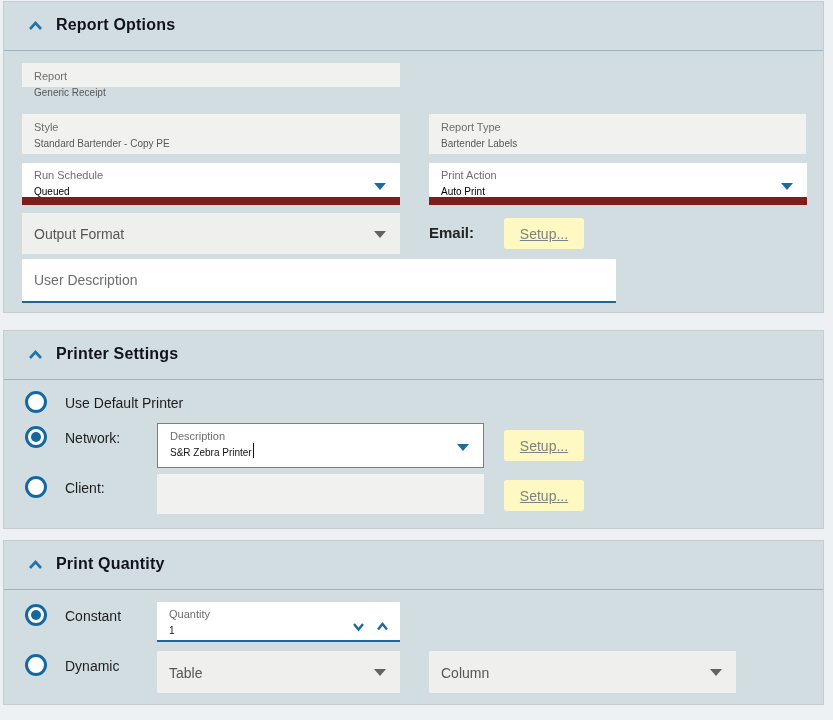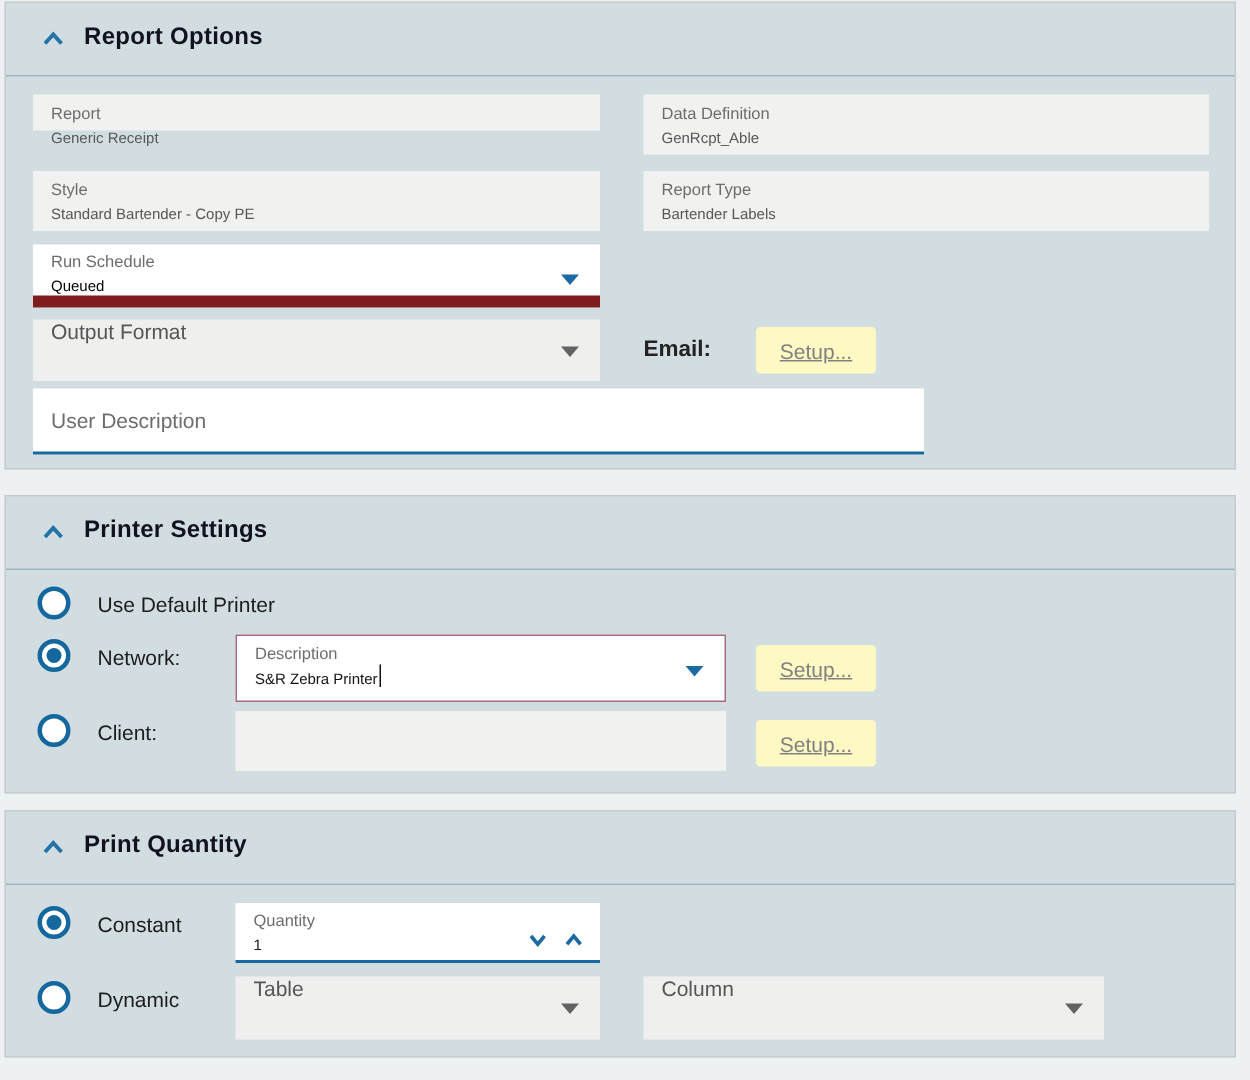--- a/index.html
+++ b/index.html
@@ -36,22 +36,22 @@
     position:absolute; background:#ffffff; border-bottom:8px solid #7f1d1d;
     padding:5px 12px 0 12px;
   }
   .dd-active .fld-value { color:#000000; }
   .tri { position:absolute; width:0; height:0; border-left:6px solid transparent; border-right:6px solid transparent; border-top:7px solid #1b6aa2; }
   .tri.gray { border-top-color:#636363; }
   .dd-active .tri { right:14px; top:20px; }
 
   
   .dd-disabled {
-    position:absolute; background:#efefee; padding:0 12px;
-    display:flex; align-items:flex-start;
+    position:absolute; background:#efefee; padding:12px 12px;
+    display:flex; align-items:flex-end;
   }
   .dd-disabled .dis-label { font-size:14px; color:#565656; }
   .dd-disabled .tri { right:14px; top:18px; }
 
   
   .btn-disabled {
     position:absolute; width:80px; height:31px;
     background:#fef9c3; border:none; border-radius:3px;
     font-family:"Liberation Sans", sans-serif;
     font-size:14px; color:#818181; cursor:default;text-decoration:underline;
@@ -110,37 +110,38 @@
         </svg>
     </span>
     <span class="panel-title">Report Options</span>
     <div class="divider"></div>
   </div>
 
   <div class="ro-field" style="left:18px; top:61px; width:378px; height:24px;">
     <span class="fld-label">Report</span>
     <span class="fld-value">Generic Receipt</span>
   </div>
-  <div class="ro-field" style="left:425px; top:61px; width:377px; height:40px;">
-    <span class="fld-label">Data Definition</span>
-    <span class="fld-value">GenRcpt_Able</span>
-  </div>
 
   <div class="ro-field" style="left:18px; top:112px; width:378px; height:40px;">
     <span class="fld-label">Style</span>
     <span class="fld-value">Standard Bartender - Copy PE</span>
   </div>
   <div class="ro-field" style="left:425px; top:112px; width:377px; height:40px;">
     <span class="fld-label">Report Type</span>
     <span class="fld-value">Bartender Labels</span>
   </div>
 
   <div class="dd-active" style="left:18px; top:161px; width:378px; height:42px;">
     <span class="fld-label">Run Schedule</span>
     <span class="fld-value">Queued</span>
+    <span class="tri"></span>
+  </div>
+  <div class="dd-active" style="left:425px; top:161px; width:378px; height:42px;">
+    <span class="fld-label">Print Action</span>
+    <span class="fld-value">Auto Print</span>
     <span class="tri"></span>
   </div>
 
   <div class="dd-disabled" style="left:18px; top:211px; width:378px; height:41px;">
     <span class="dis-label">Output Format</span>
     <span class="tri gray"></span>
   </div>
   <span class="email-label" style="left:425px; top:222px;">Email:</span>
   <button class="btn-disabled" style="left:500px; top:216px;">Setup...</button>
 

